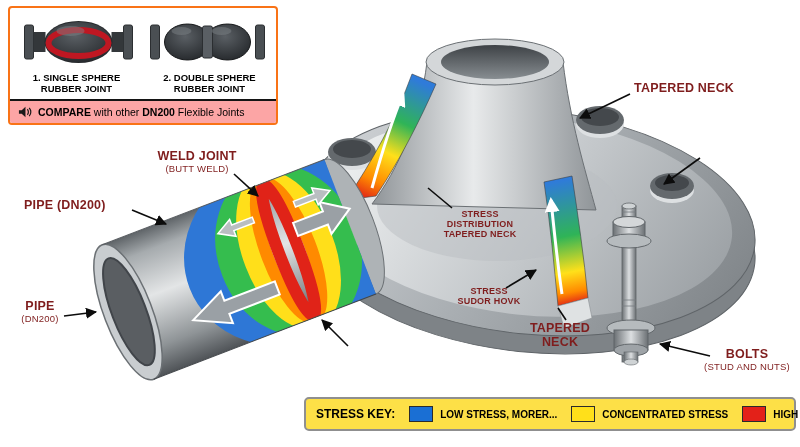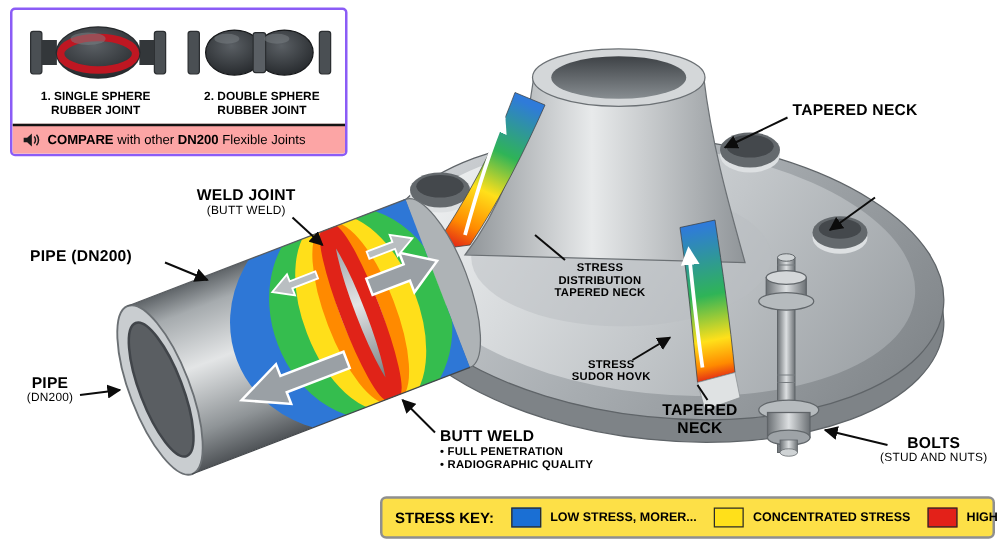--- a/index.html
+++ b/index.html
@@ -1,26 +1,26 @@
 <!DOCTYPE html>
 <html><head>
 <meta charset="utf-8">
 <style>
   html,body{margin:0;padding:0;background:#fff;}
   .stage{position:relative;width:800px;height:447px;background:#ffffff;overflow:hidden;
          font-family:"Liberation Sans",sans-serif;}
   svg.scene{position:absolute;left:0;top:0;}
   
-  .lbl{position:absolute;color:#000000;font-weight:700;line-height:1.1;letter-spacing:.2px;}
+  .lbl{position:absolute;color:#7f1d1d;font-weight:700;line-height:1.1;letter-spacing:.2px;}
   .ctr{text-align:center}
   .t12{font-size:12.5px}
   .t9{font-size:9px}
   .sub{font-size:9.5px;font-weight:400}
   
-  .inset{position:absolute;left:8px;top:6px;width:266px;background:#fff;border:2px solid #8b5cf6;
+  .inset{position:absolute;left:8px;top:6px;width:266px;background:#fff;border:2px solid #f97316;
          border-radius:4px;overflow:hidden;}
   .inset-imgs{display:flex;gap:4px;padding:5px 6px 1px;}
   .inset-imgs svg{flex:1;}
   .inset-caps{display:flex;text-align:center;font-size:9.5px;font-weight:700;line-height:1.15;padding:1px 0 4px;}
   .inset-caps div{flex:1;}
   .compare{display:flex;align-items:center;gap:6px;border-top:2px solid #141414;background:#fca5a5;
            padding:4px 8px;font-size:10.5px;cursor:pointer;}
   .compare .bld{font-weight:800;}
   
   .stress-key{position:absolute;left:304px;top:397px;width:492px;height:34px;background:#fde047;
@@ -251,25 +251,20 @@
   <div class="lbl ctr t9" style="left:450px;top:287px;width:78px;">
     <div>STRESS</div>
     <div>SUDOR HOVK</div>
   </div>
 
   <div class="lbl ctr" style="left:524px;top:322px;width:72px;">
     <div class="t12">TAPERED</div>
     <div class="t12">NECK</div>
   </div>
 
-  <div class="lbl" style="left:352px;top:343px;width:160px;">
-    <div class="t12">BUTT WELD</div>
-    <div class="t9">• FULL PENETRATION</div>
-    <div class="t9">• RADIOGRAPHIC QUALITY</div>
-  </div>
 
   <div class="lbl ctr" style="left:700px;top:348px;width:94px;">
     <div class="t12">BOLTS</div>
     <div class="sub">(STUD AND NUTS)</div>
   </div>
 
   <div class="stress-key">
     <span class="sk-title">STRESS KEY:</span>
     <span class="sk-gap"></span>
     <span class="sk-swatch" style="background-color: rgb(26, 111, 212);"></span>

